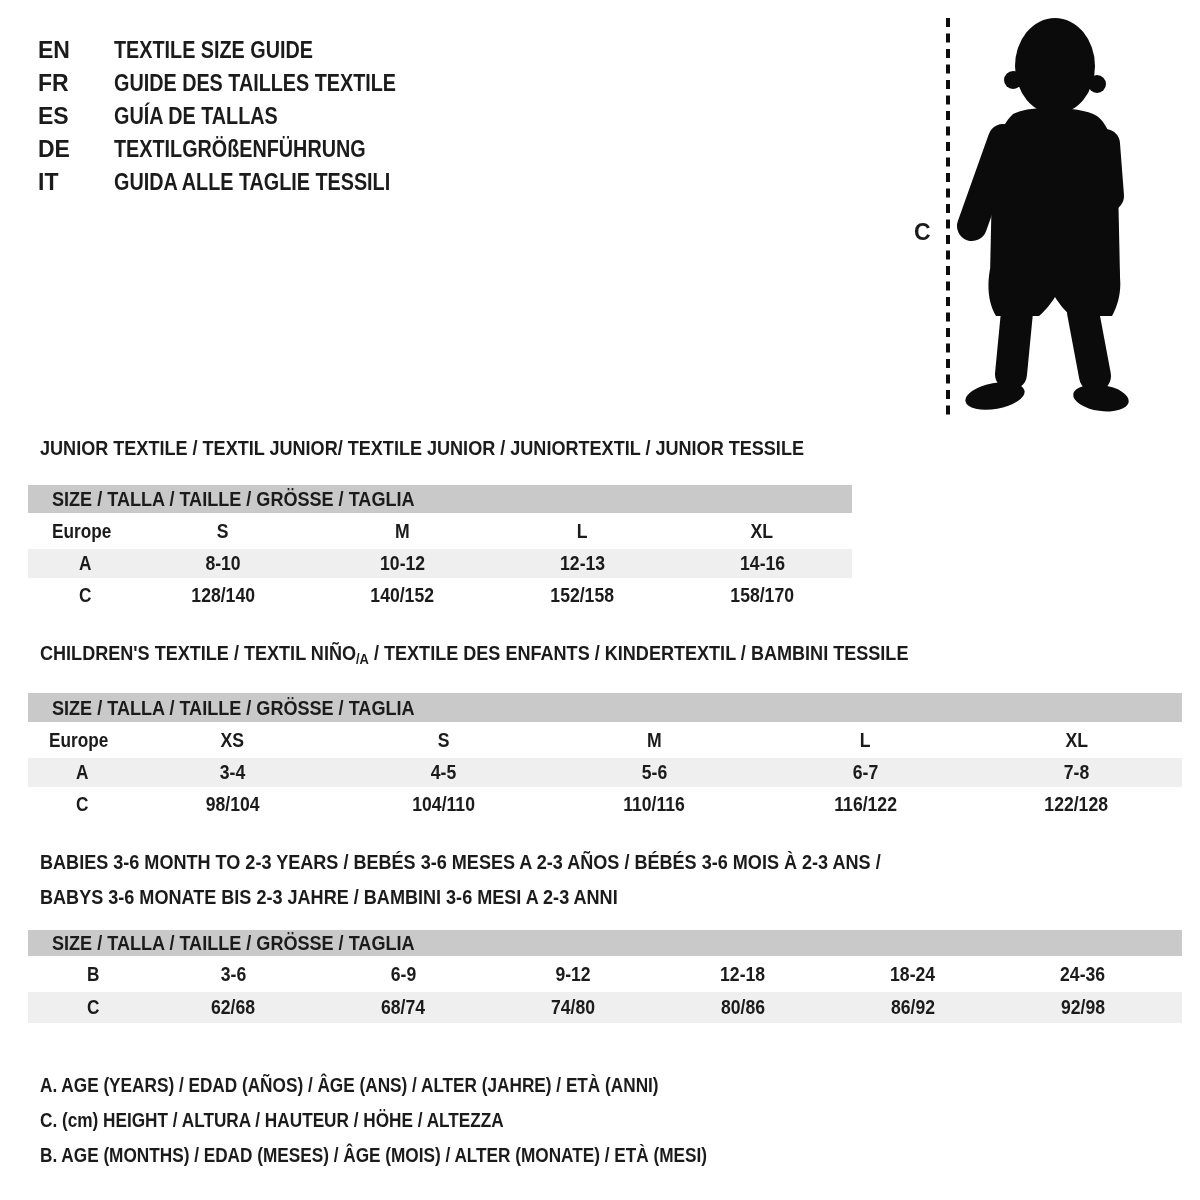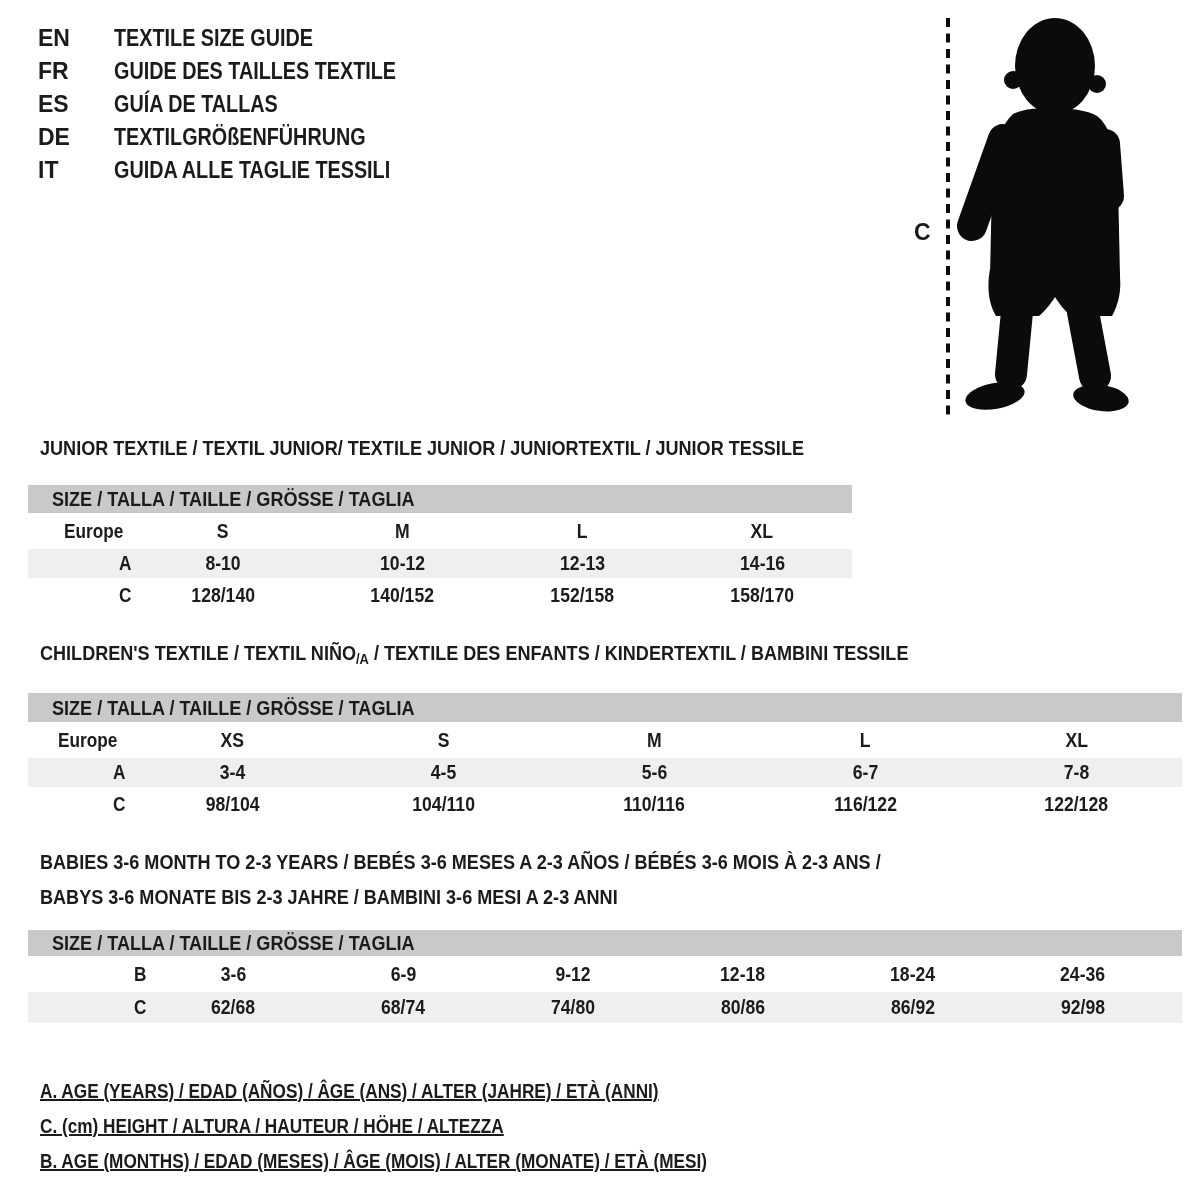--- a/index.html
+++ b/index.html
@@ -9,21 +9,21 @@
     font-weight:700;color:#1b1b1b;
     --header-bg:#c9c9c9;--row-alt-bg:#efefef;--ink:#111111;
   }
   .page{position:relative;width:1200px;height:1200px;overflow:hidden;background:#fff;}
 
   
   .cnd{display:inline-block;transform:scaleX(.86);transform-origin:0 50%;white-space:nowrap;}
   .cndc{display:inline-block;transform:scaleX(.88);transform-origin:50% 50%;white-space:nowrap;}
 
   
-  .lang{position:absolute;left:38px;top:22px;font-size:23px;}
+  .lang{position:absolute;left:38px;top:34px;font-size:23px;}
   .lang-row{display:flex;height:33px;align-items:center;}
   .lang-code{flex:0 0 76px;}
 
   
   .measure-label{position:absolute;left:914px;top:219px;font-size:23px;}
   .measure-line{position:absolute;left:945px;top:16px;}
   .baby{position:absolute;left:955px;top:14px;}
 
   
   .sec-title{position:absolute;left:40px;font-size:21px;line-height:22px;}
@@ -44,26 +44,26 @@
   .trow{display:grid;align-items:center;font-size:20px;}
   .tbl-junior .trow{grid-template-columns:105px repeat(4,1fr);}
   .tbl-children .trow{grid-template-columns:99px repeat(5,1fr);}
   .tbl-babies .trow{grid-template-columns:120px repeat(6,1fr);padding-right:14px;}
   .r-euro{height:36px;}
   .r-mid{height:29px;}
   .r-last{height:34px;}
   .tbl-babies .r-mid{height:36px;}
   .tbl-babies .r-last{height:31px;}
   .alt{background:var(--row-alt-bg);}
-  .lbl{padding-left:12px;text-align:right;}
+  .lbl{padding-left:12px;text-align:center;}
   .val{text-align:center;}
 
   
   .legend{position:absolute;left:40px;top:1068px;font-size:20px;}
-  .legend-row{height:35px;display:flex;align-items:flex-end;text-decoration:underline;}
+  .legend-row{height:35px;display:flex;align-items:center;}
 </style>
 </head>
 <body style="--header-bg: #c9c9c9; --row-alt-bg: #efefef; --ink: #111111;">
 
 <div class="page">
 
   <div class="lang">
     <div class="lang-row">
       <span class="lang-code">EN</span>
       <span class="cnd">TEXTILE SIZE GUIDE</span>

